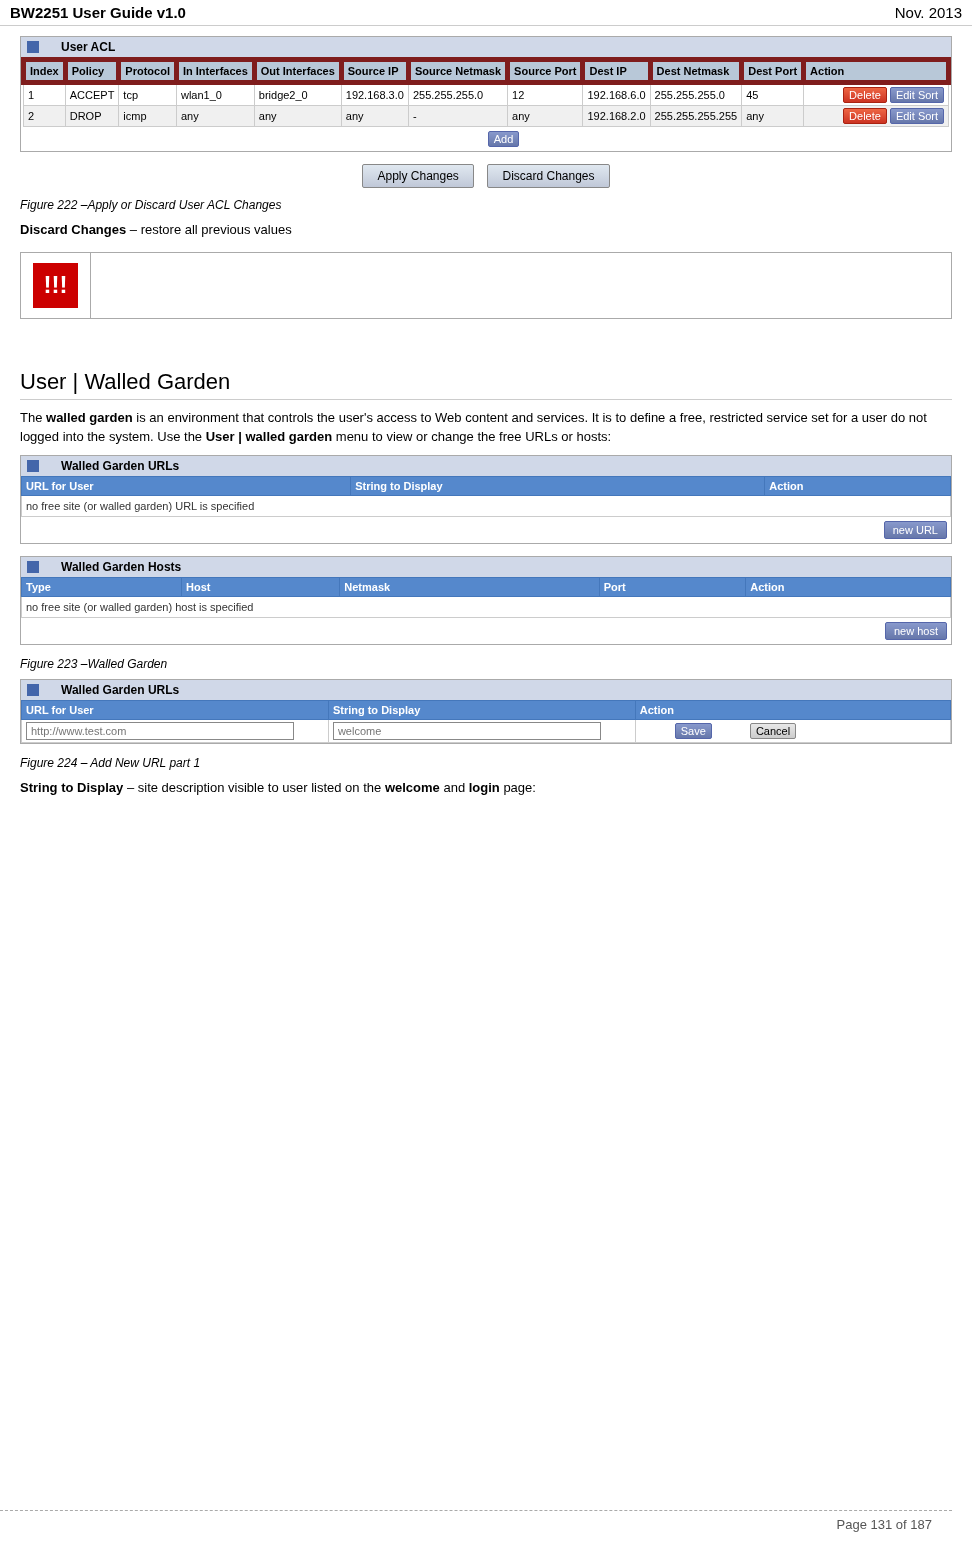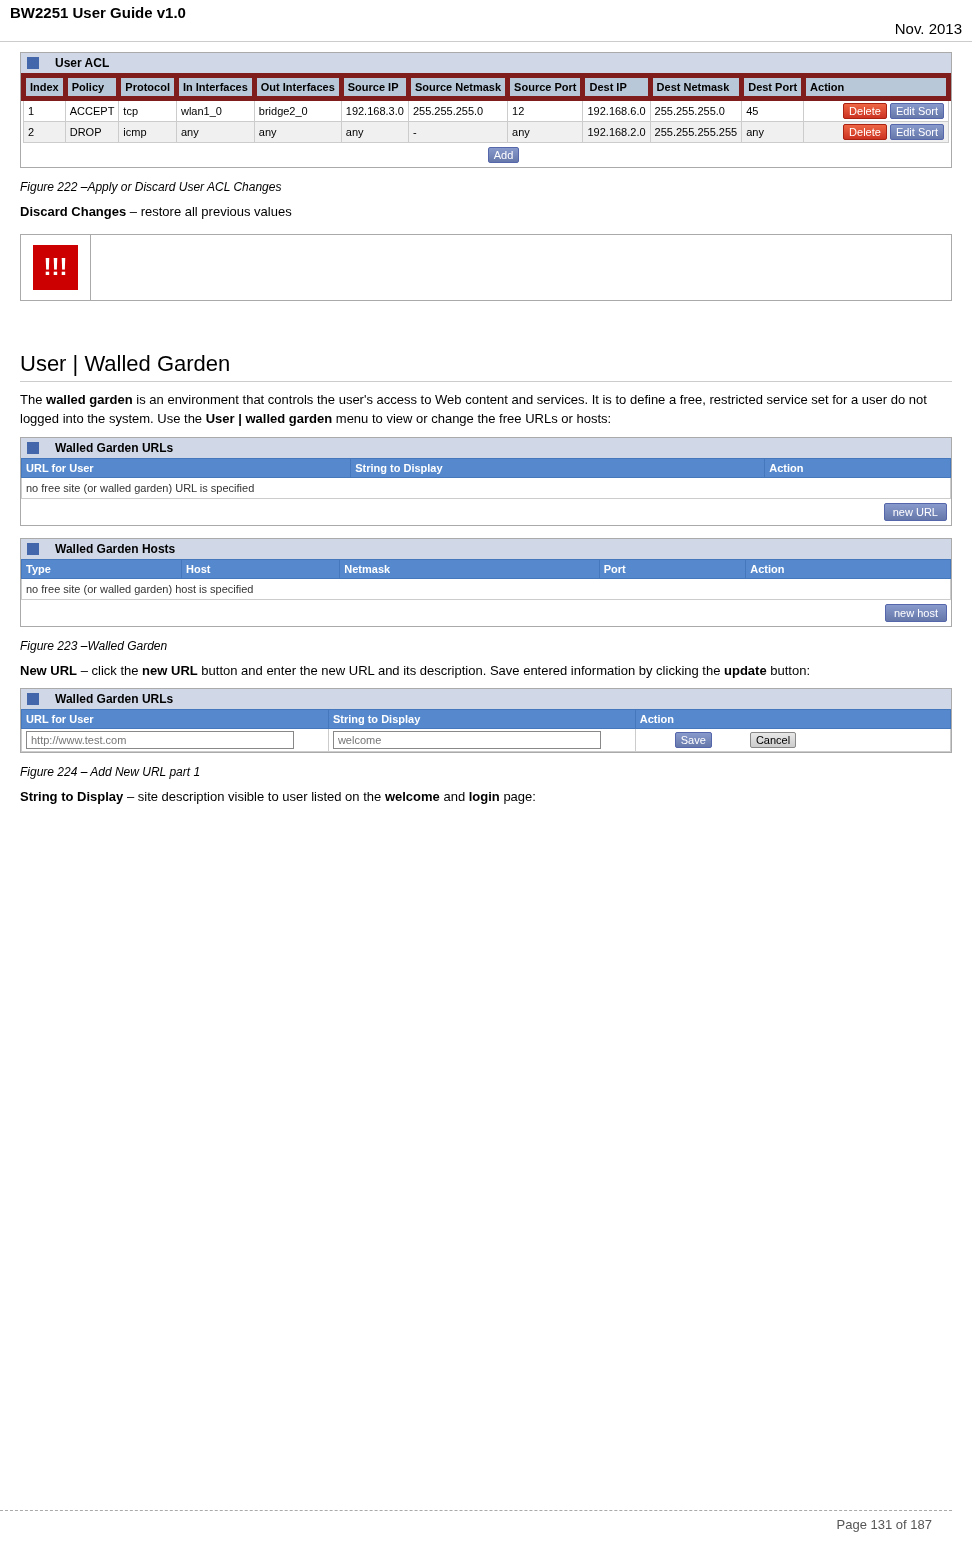--- a/index.html
+++ b/index.html
@@ -18,38 +18,37 @@
       padding: 4px 10px;
       border-bottom: 1px solid #ccc;
       background: #fff;
     }
     .header-title {
       font-size: 15px;
       font-weight: bold;
     }
     .header-date {
       font-size: 15px;
-      margin-top: 16px;
     }
     .content {
       padding: 10px 20px;
     }
     
     .section-box {
       border: 1px solid #aaa;
       margin-bottom: 12px;
     }
     .section-header {
       background: #d0d8e8;
       padding: 3px 6px;
       font-weight: bold;
       font-size: 12px;
       display: flex;
       align-items: center;
-      gap: 16px;
+      gap: 22px;
     }
     .section-header-icon {
       width: 12px;
       height: 12px;
       background: #4466aa;
       display: inline-block;
     }
     table {
       width: 100%;
       border-collapse: collapse;
@@ -268,20 +267,24 @@
             <td>any</td>
             <td><button class="btn btn-red btn-small">Delete</button><button class="btn btn-blue btn-small" style="margin-left: 3px;">Edit Sort</button></td>
           </tr>
         </tbody>
     </table>
     <div class="table-footer">
       <button class="btn btn-blue btn-small">Add</button>
     </div>
   </div>
 
+  <div class="apply-row">
+    <button>Apply Changes</button>
+    <button>Discard Changes</button>
+  </div>
 
   <p class="figure-caption">Figure 222 –Apply or Discard User ACL Changes</p>
 
   <p class="body-text">
     <span class="bold">Discard Changes</span>
     <span>– restore all previous values</span>
   </p>
 
   <div class="warning-box">
     <div class="warning-icon-cell">
@@ -342,23 +345,20 @@
         </tr>
       </tbody>
     </table>
     <div class="wg-footer">
       <button class="btn-new">new host</button>
     </div>
   </div>
 
   <p class="figure-caption">Figure 223 –Walled Garden</p>
 
-  <p class="body-text">
-    <strong>New URL</strong> – click the <strong>new URL</strong> button and enter the new URL and its description. Save entered information by clicking the <strong>update</strong> button:
-  </p>
 
   <div class="section-box">
     <div class="section-header">
       <span class="section-header-icon"></span>
       <span>Walled Garden URLs</span>
     </div>
     <table class="wg-table">
       <thead>
         <tr>
           <th>URL for User</th>

